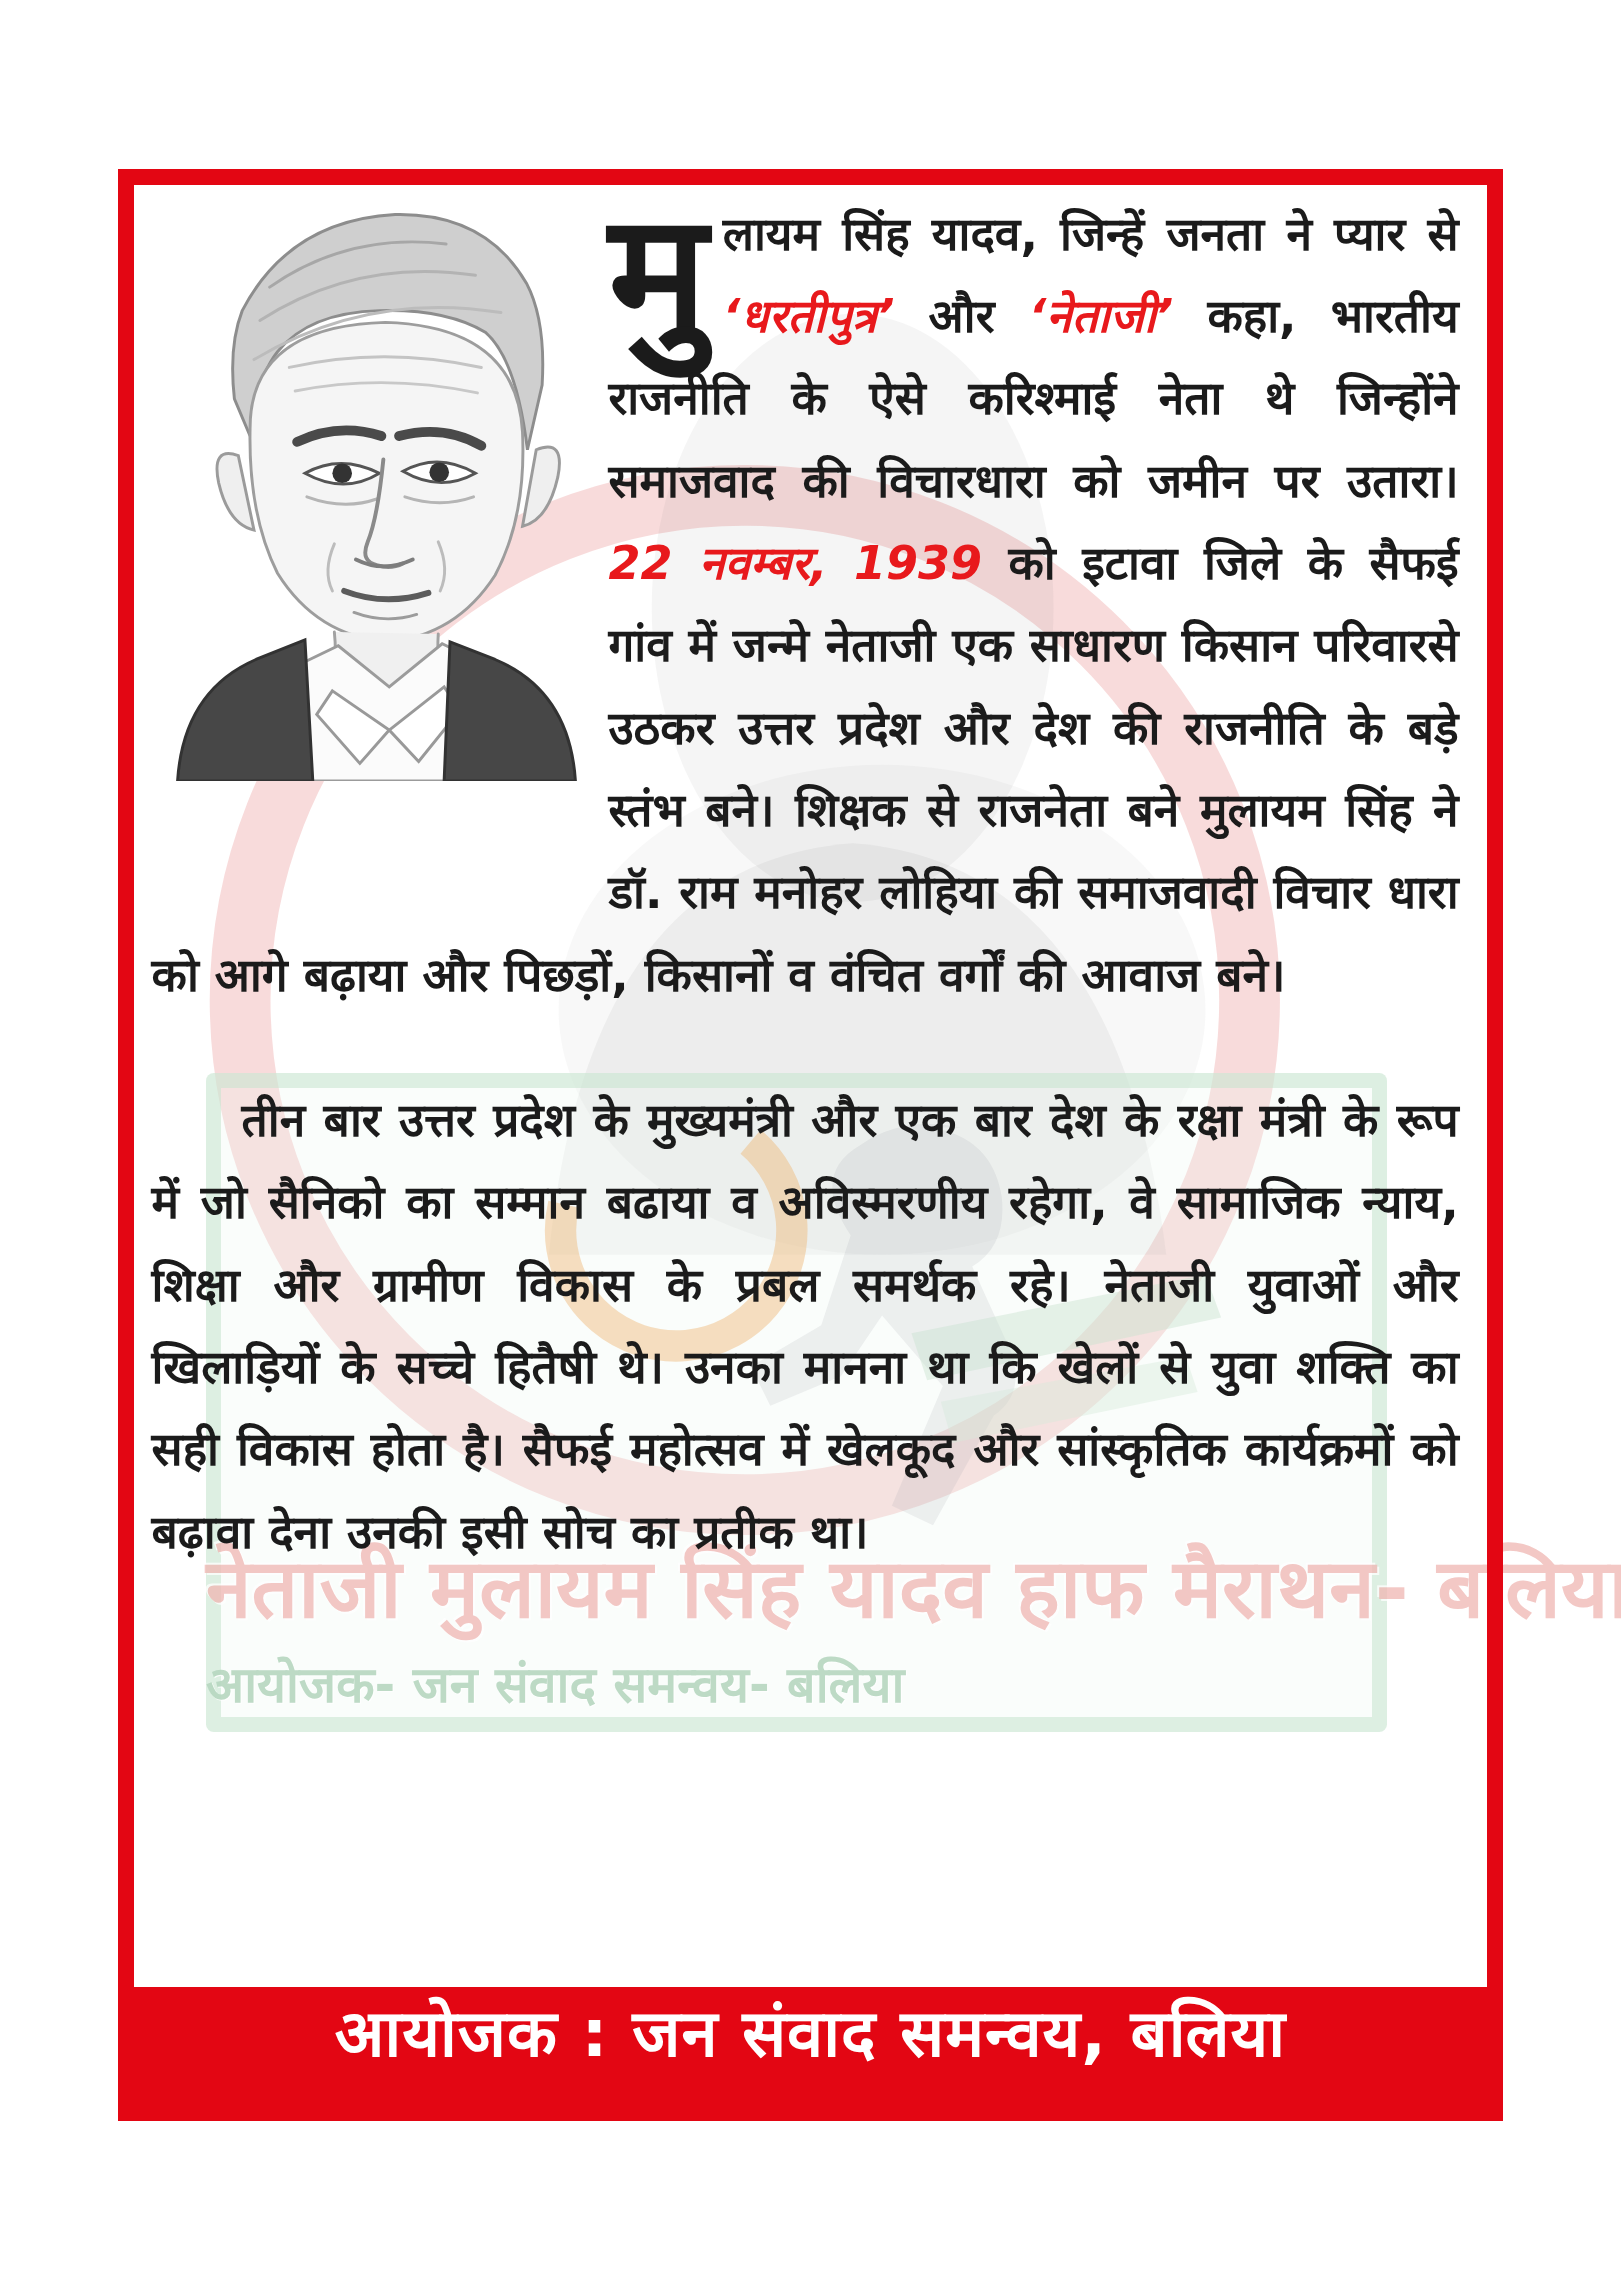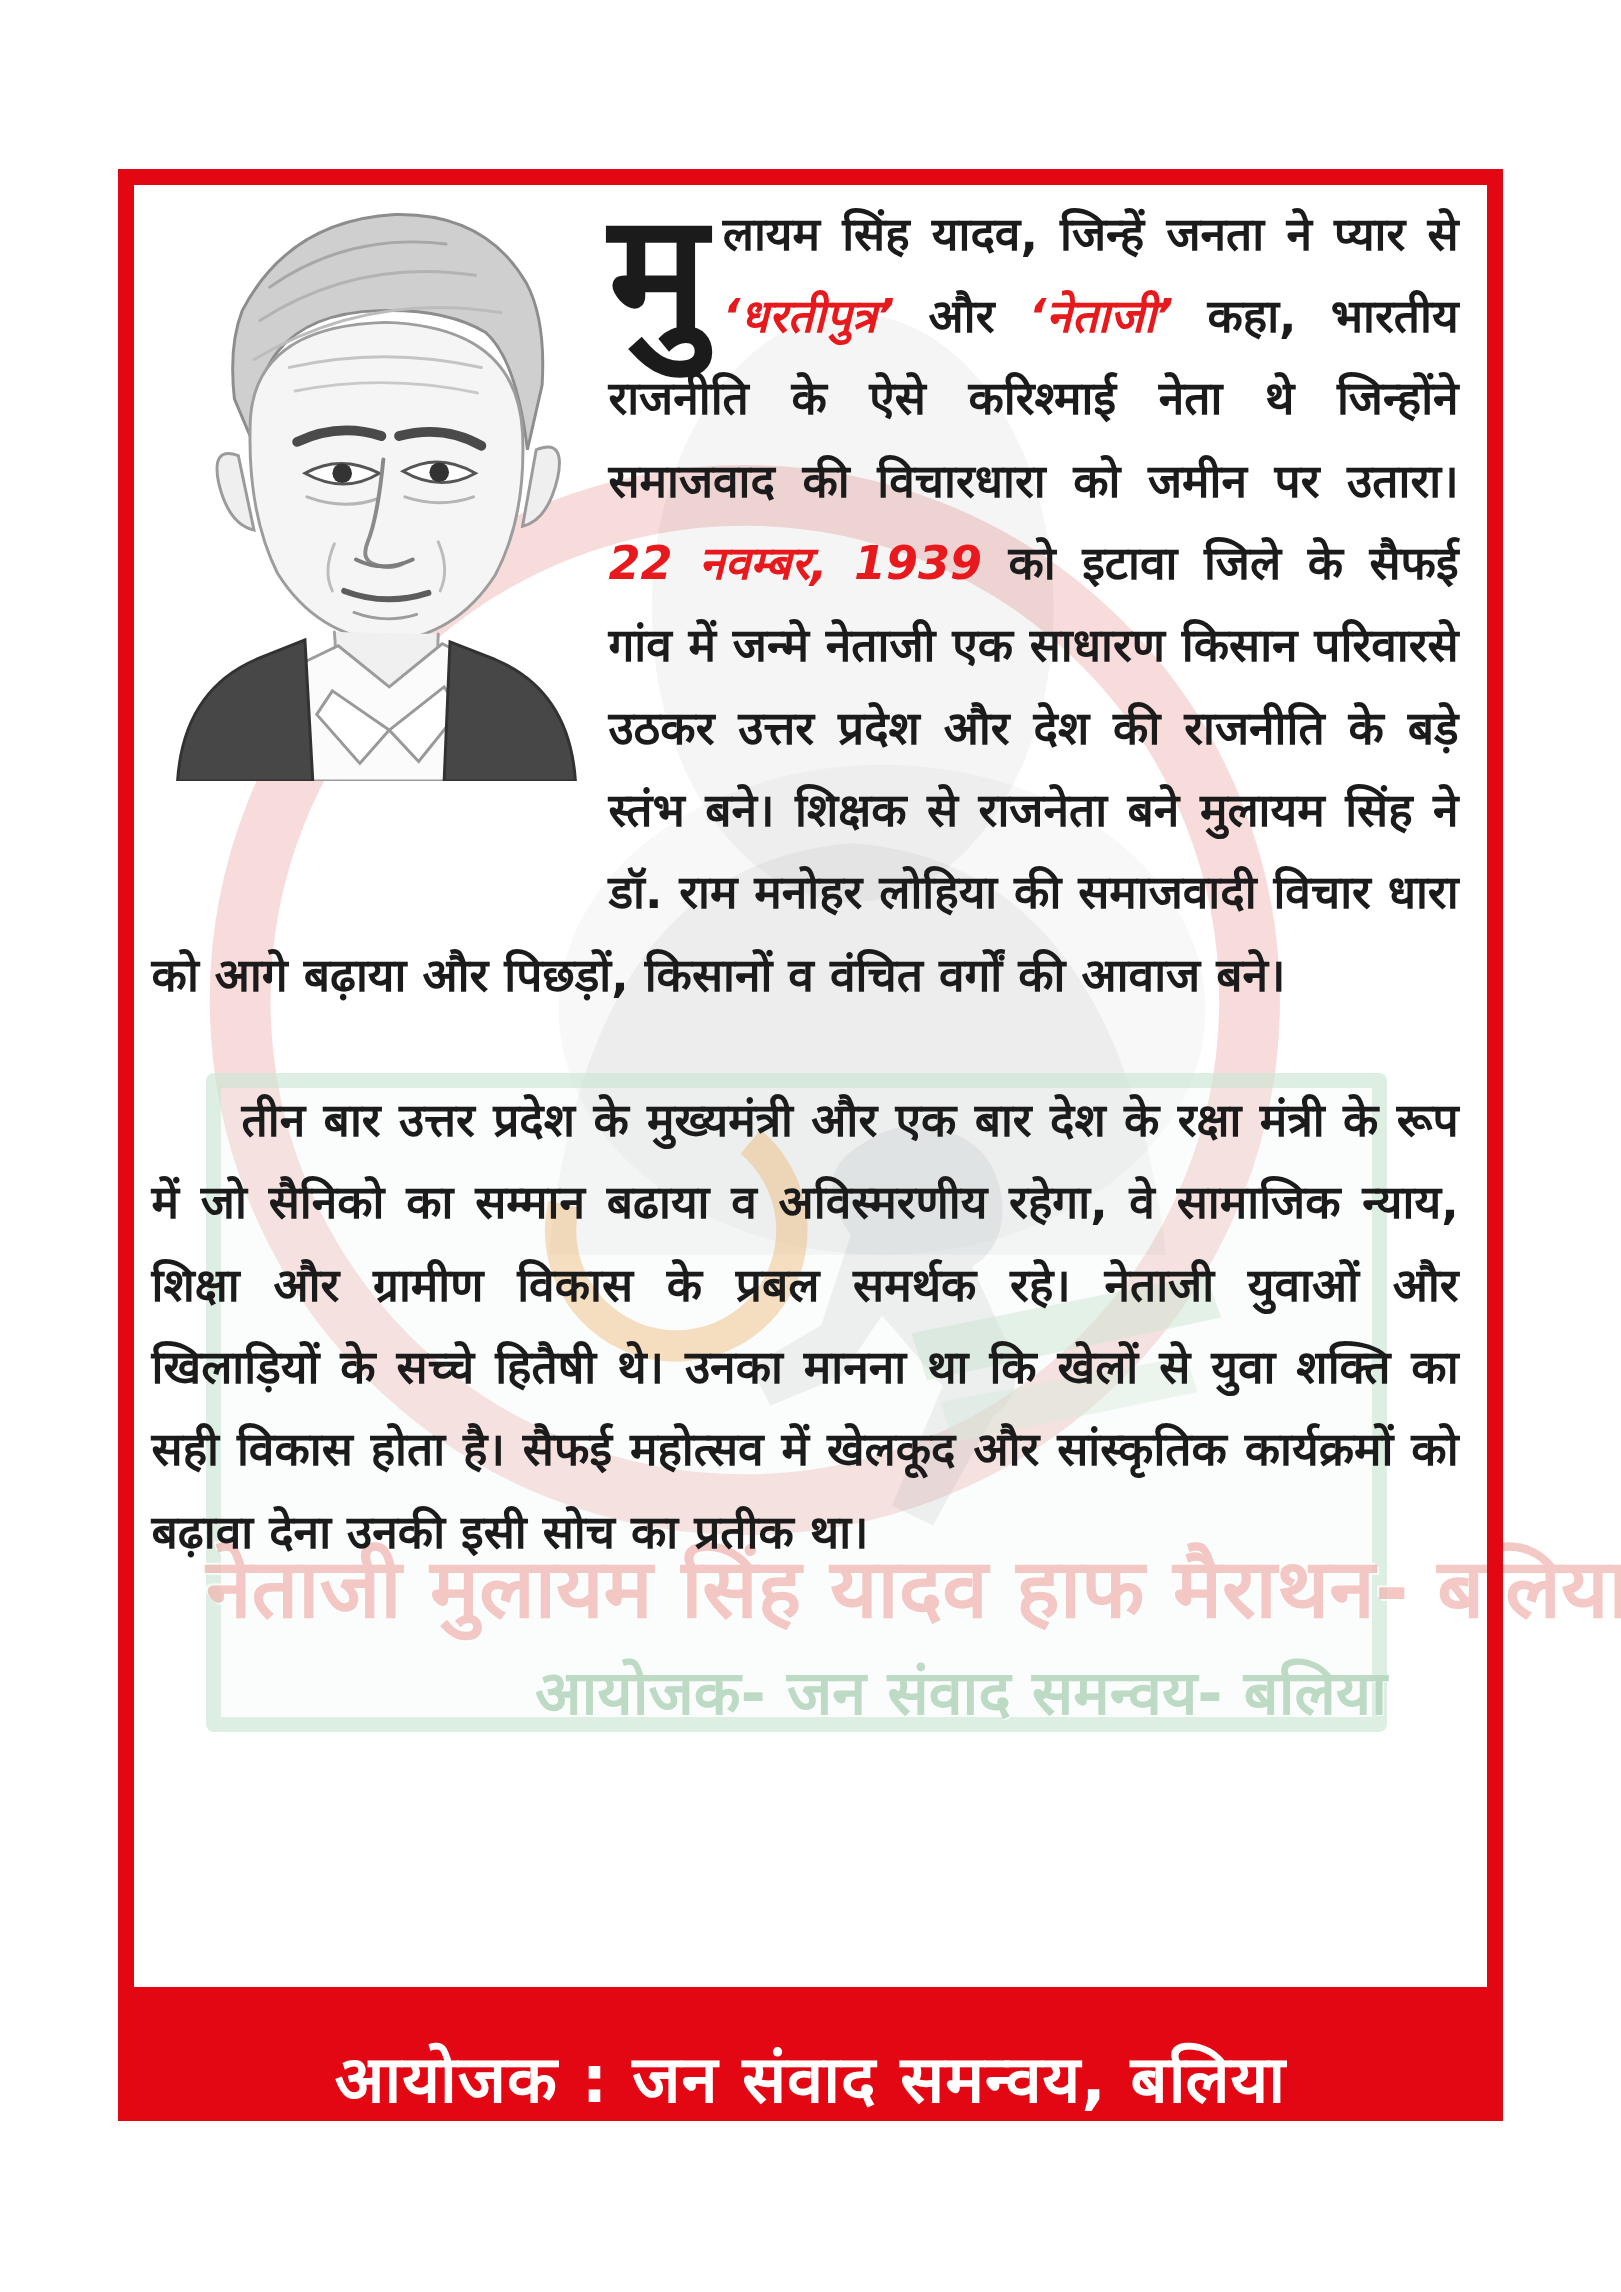--- a/index.html
+++ b/index.html
@@ -34,42 +34,42 @@
     text-align:center;
     font-size:82px;font-weight:800;
     color:var(--wm-pink);
     opacity:0.75;
     white-space:nowrap;
     text-shadow:2px 2px 0 #ffffff,-2px -2px 0 #ffffff;
     z-index:1;
   }
   .wm-sub{
     position:absolute;left:206px;top:1649px;width:1181px;
-    text-align:right;
-    font-size:61px;font-weight:800;
+    text-align:left;
+    font-size:50px;font-weight:800;
     color:var(--wm-green);
     opacity:0.9;
     white-space:nowrap;
     text-shadow:1px 1px 0 #ffffff;
     z-index:1;
   }
 
   
   .frame{
     position:absolute;left:118px;top:169px;
     width:1385px;height:1818px;
     border:16.7px solid var(--accent-red);
     border-bottom:none;
     z-index:3;
     pointer-events:none;
   }
   .footer-banner{
     position:absolute;left:118px;top:1987px;width:1385px;height:134px;
     background:var(--accent-red);
-    display:flex;align-items:flex-end;justify-content:center;
+    display:flex;align-items:flex-start;justify-content:center;
     z-index:3;
   }
   .footer-banner .txt{
     color:#ffffff;font-size:65px;font-weight:800;letter-spacing:1px;
   }
 
   
   .content{
     position:absolute;left:134px;top:185px;
     width:1352px;height:1802px;

